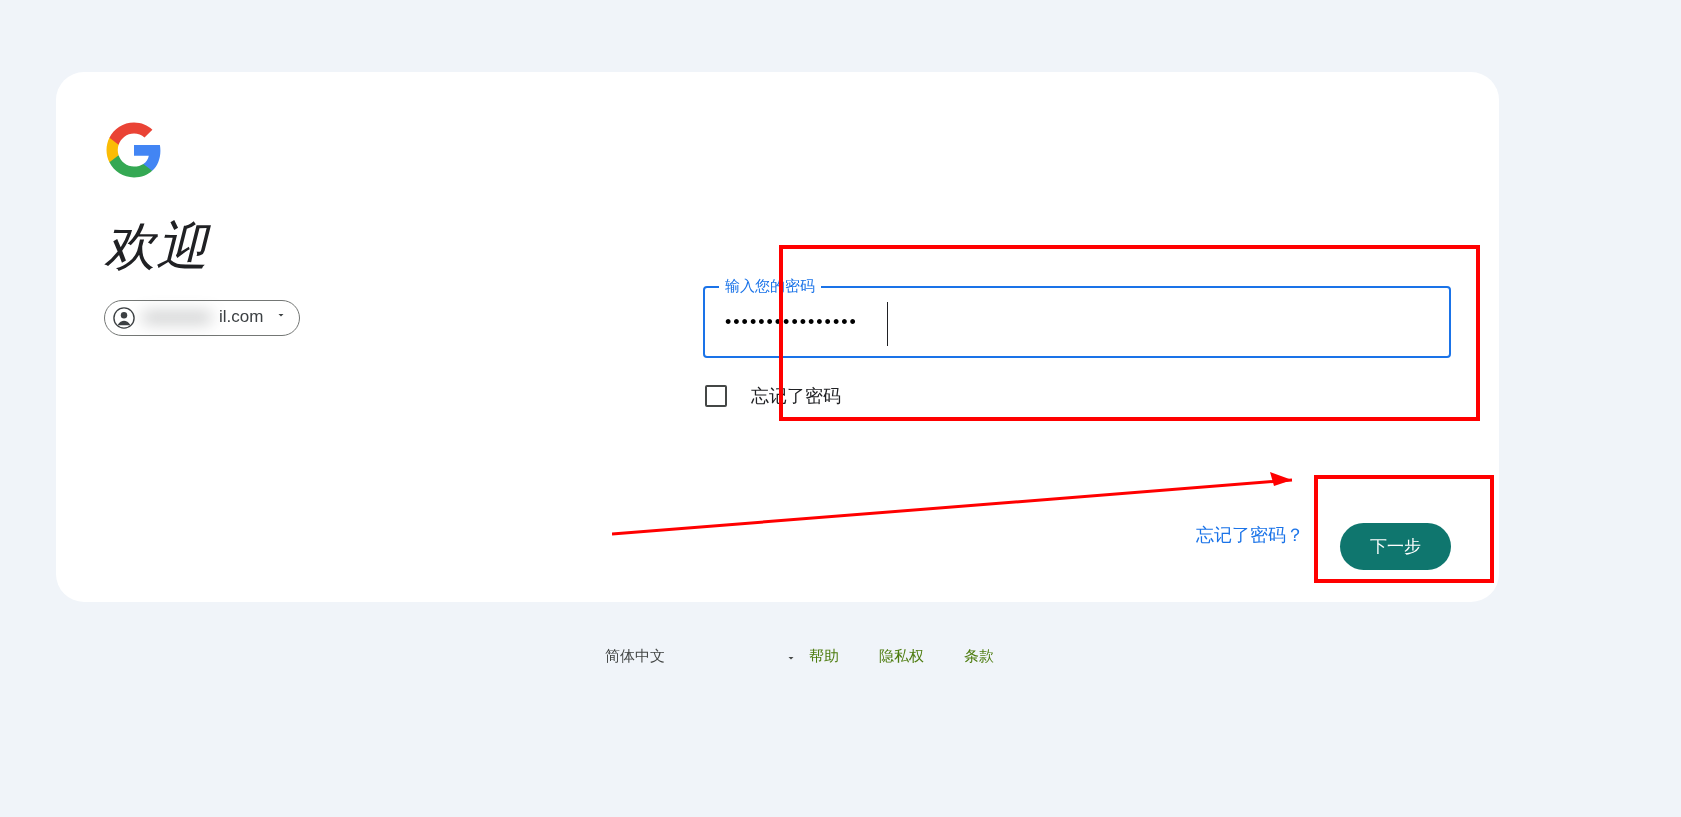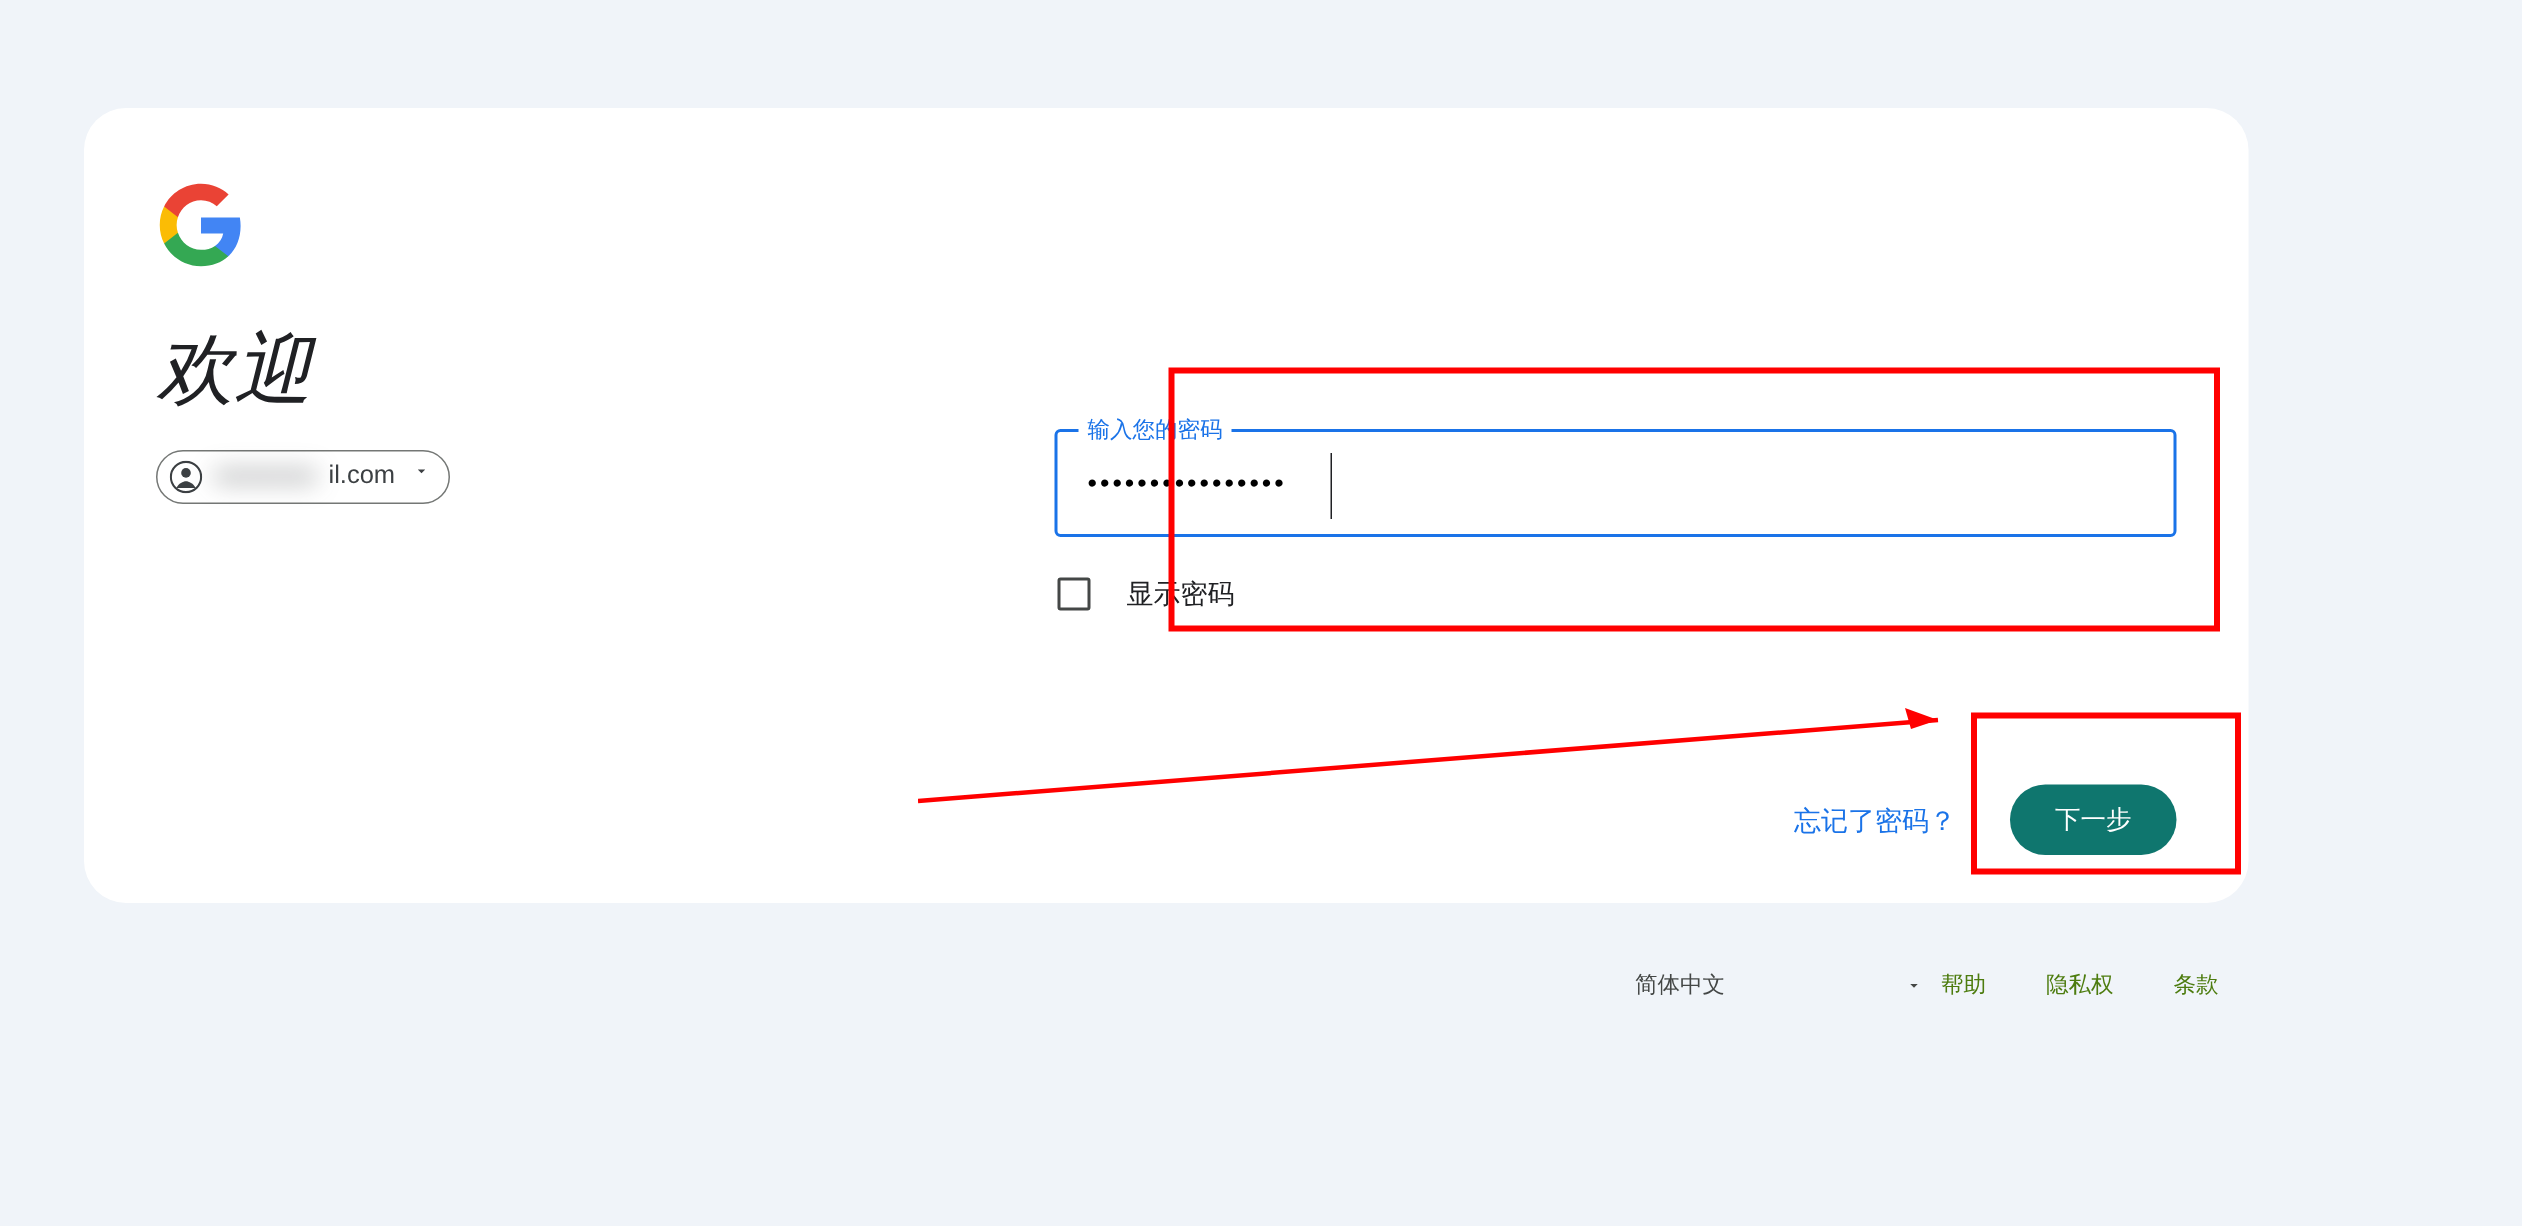--- a/index.html
+++ b/index.html
@@ -134,21 +134,21 @@
     }
     .checkbox-label {
       font-size: 18px;
       color: #202124;
     }
     .actions-row {
       position: absolute;
       right: 48px;
       bottom: 32px;
       display: flex;
-      align-items: center;
+      align-items: flex-start;
       gap: 36px;
     }
     .forgot-link {
       font-size: 18px;
       color: #1a73e8;
       cursor: pointer;
     }
     .next-button {
       background: #0f766e;
       color: #fff;
@@ -173,26 +173,26 @@
       position: absolute;
       left: 612px;
       top: 468px;
       width: 704px;
       height: 68px;
       pointer-events: none;
       z-index: 9;
     }
     .footer {
       position: absolute;
-      left: 48px;
+      left: 72px;
       top: 626px;
       width: 1443px;
       height: 60px;
       display: flex;
-      justify-content: flex-end;
+      justify-content: center;
       align-items: center;
       padding: 0 12px;
     }
     .lang-selector {
       display: flex;
       align-items: center;
       gap: 120px;
       cursor: pointer;
       padding: 8px 12px;
     }
@@ -247,21 +247,21 @@
   </div>
 
   <div class="right-section">
     <div class="password-field">
       <span class="password-label">输入您的密码</span>
       <input type="password" class="password-input" value="••••••••••••••••" style="">
       <div class="cursor-line"></div>
     </div>
     <div class="checkbox-row">
       <div class="checkbox"></div>
-      <span class="checkbox-label">显示密码</span>
+      <span class="checkbox-label">忘记了密码</span>
     </div>
   </div>
 
   <div class="actions-row">
     <span class="forgot-link">忘记了密码？</span>
     <button class="next-button">下一步</button>
   </div>
 </div>
 
 <div class="highlight-box-1"></div>

